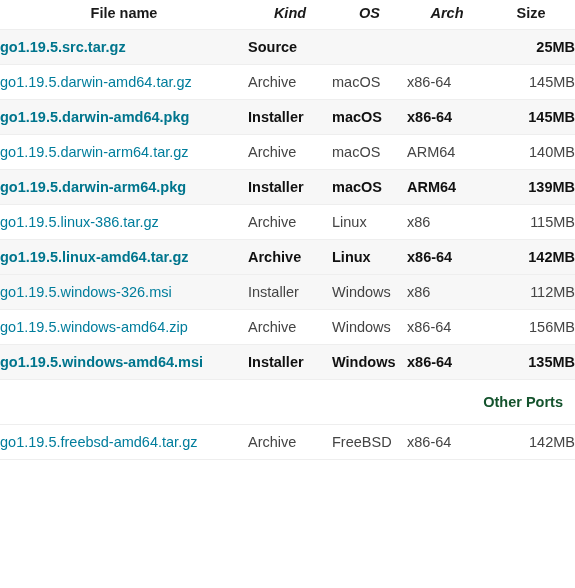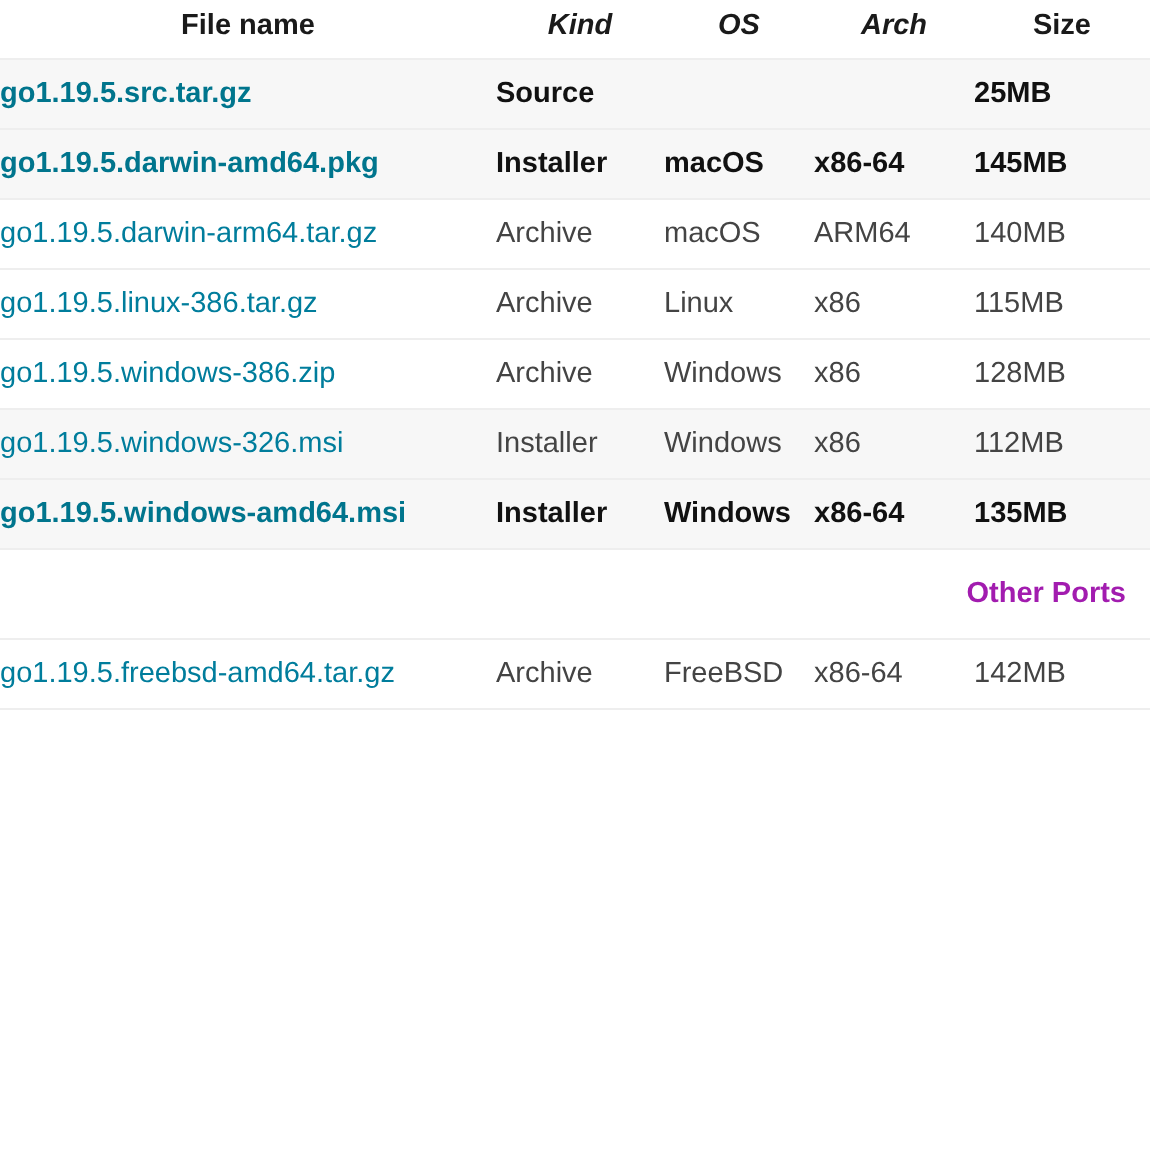--- a/index.html
+++ b/index.html
@@ -60,39 +60,39 @@
     vertical-align: middle;
     color: #444444;
     white-space: nowrap;
     overflow: hidden;
   }
 
   td.cell-filename { padding-left: 14px; }
   td.cell-kind     { padding-left: 12px; }
   td.cell-os       { padding-left: 12px; }
   td.cell-arch     { padding-left: 10px; }
-  td.cell-size     { padding-right: 12px; }
+  td.cell-size     { text-align: right; padding-right: 12px; }
 
   .file-link {
     color: #007d9c;
     text-decoration: none;
     font-size: 14.5px;
   }
 
   tr.featured .file-link { font-weight: bold; color: #00758d; }
   tr.featured td { color: #111111; font-weight: bold; }
 
   
   tr.section-row td {
     background: #ffffff !important;
     border-top: 0;
     border-bottom: 0;
     height: 44px;
     font-weight: bold;
-    color: #a21caf;
+    color: #14532d;
     font-size: 14.5px;
     text-align: right;
     padding-right: 12px;
   }
 </style>
 </head>
 <body>
 
 <table class="downloads-table">
   <colgroup>
@@ -112,54 +112,75 @@
     </tr>
   </thead>
   <tbody id="table-body">
       <tr class="row-shade featured">
         <td class="cell-filename"><a class="file-link" href="#">go1.19.5.src.tar.gz</a></td>
         <td class="cell-kind">Source</td>
         <td class="cell-os"></td>
         <td class="cell-arch"></td>
         <td class="cell-size">25MB</td>
       </tr>
+      <tr class="row-plain">
+        <td class="cell-filename"><a class="file-link" href="#">go1.19.5.darwin-amd64.tar.gz</a></td>
+        <td class="cell-kind">Archive</td>
+        <td class="cell-os">macOS</td>
+        <td class="cell-arch">x86-64</td>
+        <td class="cell-size">145MB</td>
+      </tr>
       <tr class="row-shade featured">
         <td class="cell-filename"><a class="file-link" href="#">go1.19.5.darwin-amd64.pkg</a></td>
         <td class="cell-kind">Installer</td>
         <td class="cell-os">macOS</td>
         <td class="cell-arch">x86-64</td>
         <td class="cell-size">145MB</td>
       </tr>
       <tr class="row-plain">
         <td class="cell-filename"><a class="file-link" href="#">go1.19.5.darwin-arm64.tar.gz</a></td>
         <td class="cell-kind">Archive</td>
         <td class="cell-os">macOS</td>
         <td class="cell-arch">ARM64</td>
         <td class="cell-size">140MB</td>
       </tr>
+      <tr class="row-shade featured">
+        <td class="cell-filename"><a class="file-link" href="#">go1.19.5.darwin-arm64.pkg</a></td>
+        <td class="cell-kind">Installer</td>
+        <td class="cell-os">macOS</td>
+        <td class="cell-arch">ARM64</td>
+        <td class="cell-size">139MB</td>
+      </tr>
       <tr class="row-plain">
         <td class="cell-filename"><a class="file-link" href="#">go1.19.5.linux-386.tar.gz</a></td>
         <td class="cell-kind">Archive</td>
         <td class="cell-os">Linux</td>
         <td class="cell-arch">x86</td>
         <td class="cell-size">115MB</td>
       </tr>
-      <tr class="row-plain">
-        <td class="cell-filename"><a class="file-link" href="#">go1.19.5.windows-386.zip</a></td>
+      <tr class="row-shade featured">
+        <td class="cell-filename"><a class="file-link" href="#">go1.19.5.linux-amd64.tar.gz</a></td>
         <td class="cell-kind">Archive</td>
-        <td class="cell-os">Windows</td>
-        <td class="cell-arch">x86</td>
-        <td class="cell-size">128MB</td>
+        <td class="cell-os">Linux</td>
+        <td class="cell-arch">x86-64</td>
+        <td class="cell-size">142MB</td>
       </tr>
       <tr class="row-shade">
         <td class="cell-filename"><a class="file-link" href="#">go1.19.5.windows-326.msi</a></td>
         <td class="cell-kind">Installer</td>
         <td class="cell-os">Windows</td>
         <td class="cell-arch">x86</td>
         <td class="cell-size">112MB</td>
+      </tr>
+      <tr class="row-plain">
+        <td class="cell-filename"><a class="file-link" href="#">go1.19.5.windows-amd64.zip</a></td>
+        <td class="cell-kind">Archive</td>
+        <td class="cell-os">Windows</td>
+        <td class="cell-arch">x86-64</td>
+        <td class="cell-size">156MB</td>
       </tr>
       <tr class="row-shade featured">
         <td class="cell-filename"><a class="file-link" href="#">go1.19.5.windows-amd64.msi</a></td>
         <td class="cell-kind">Installer</td>
         <td class="cell-os">Windows</td>
         <td class="cell-arch">x86-64</td>
         <td class="cell-size">135MB</td>
       </tr>
       <tr class="section-row">
         <td colspan="5">Other Ports</td>

